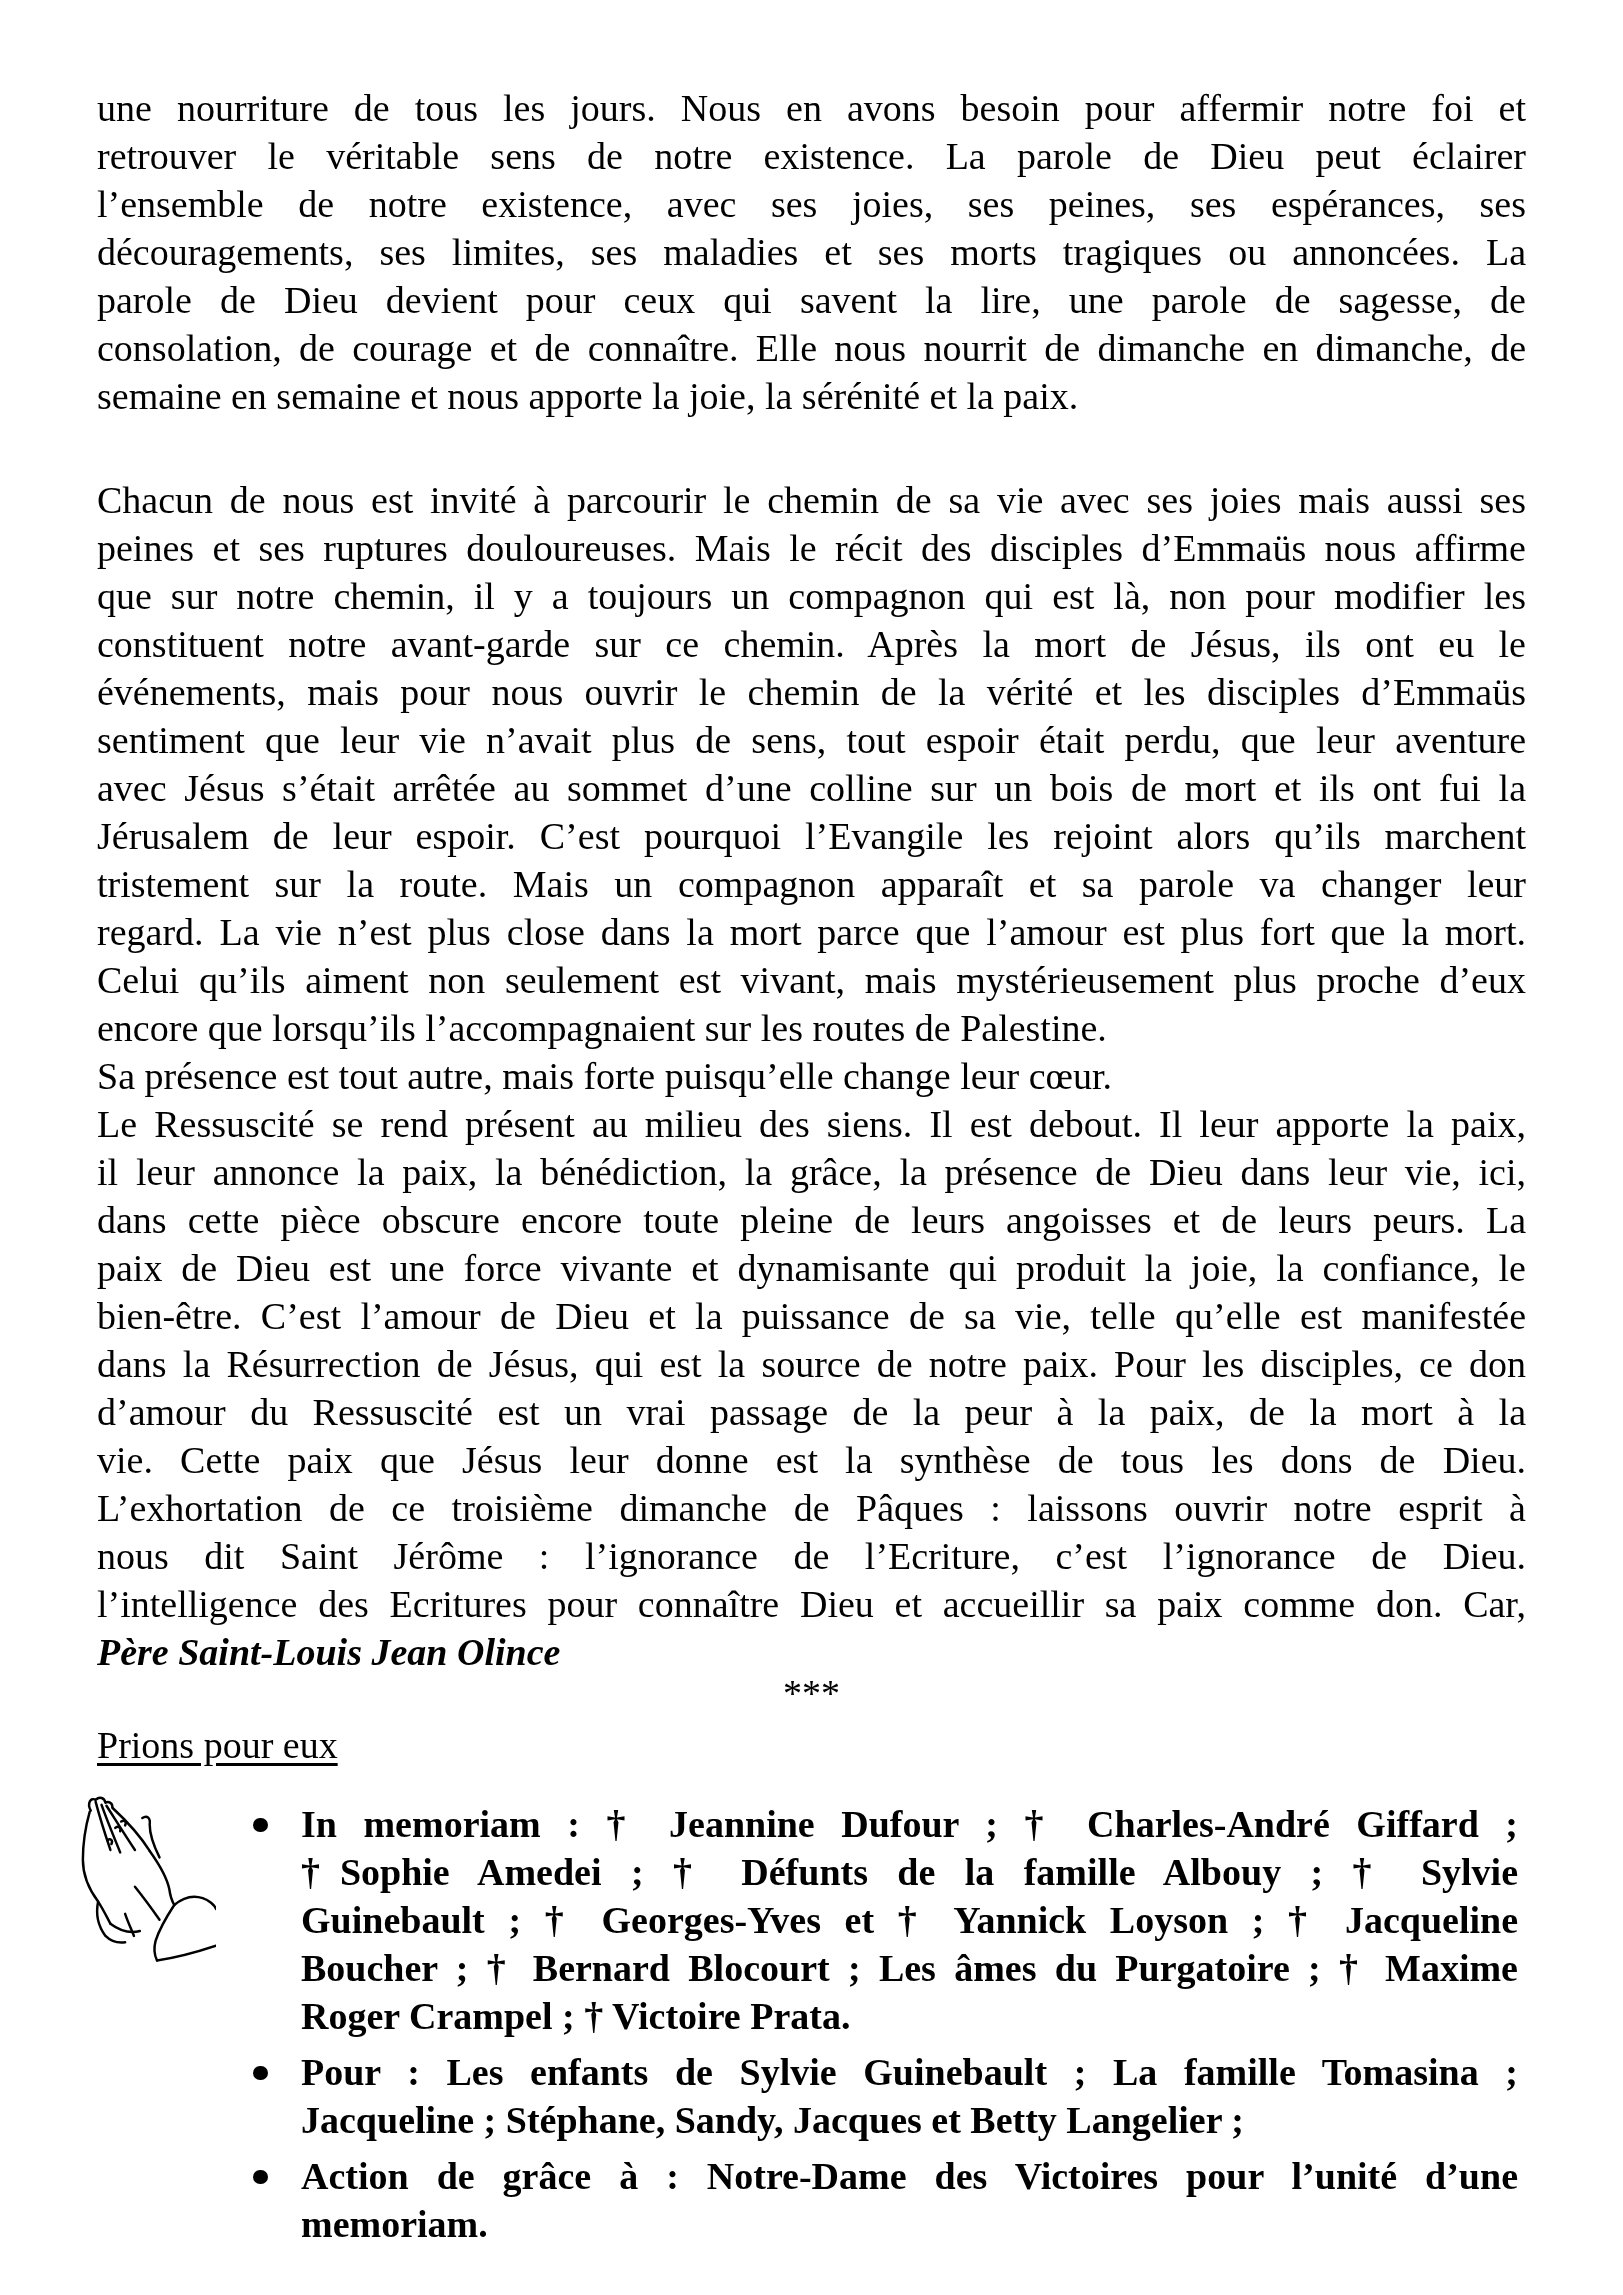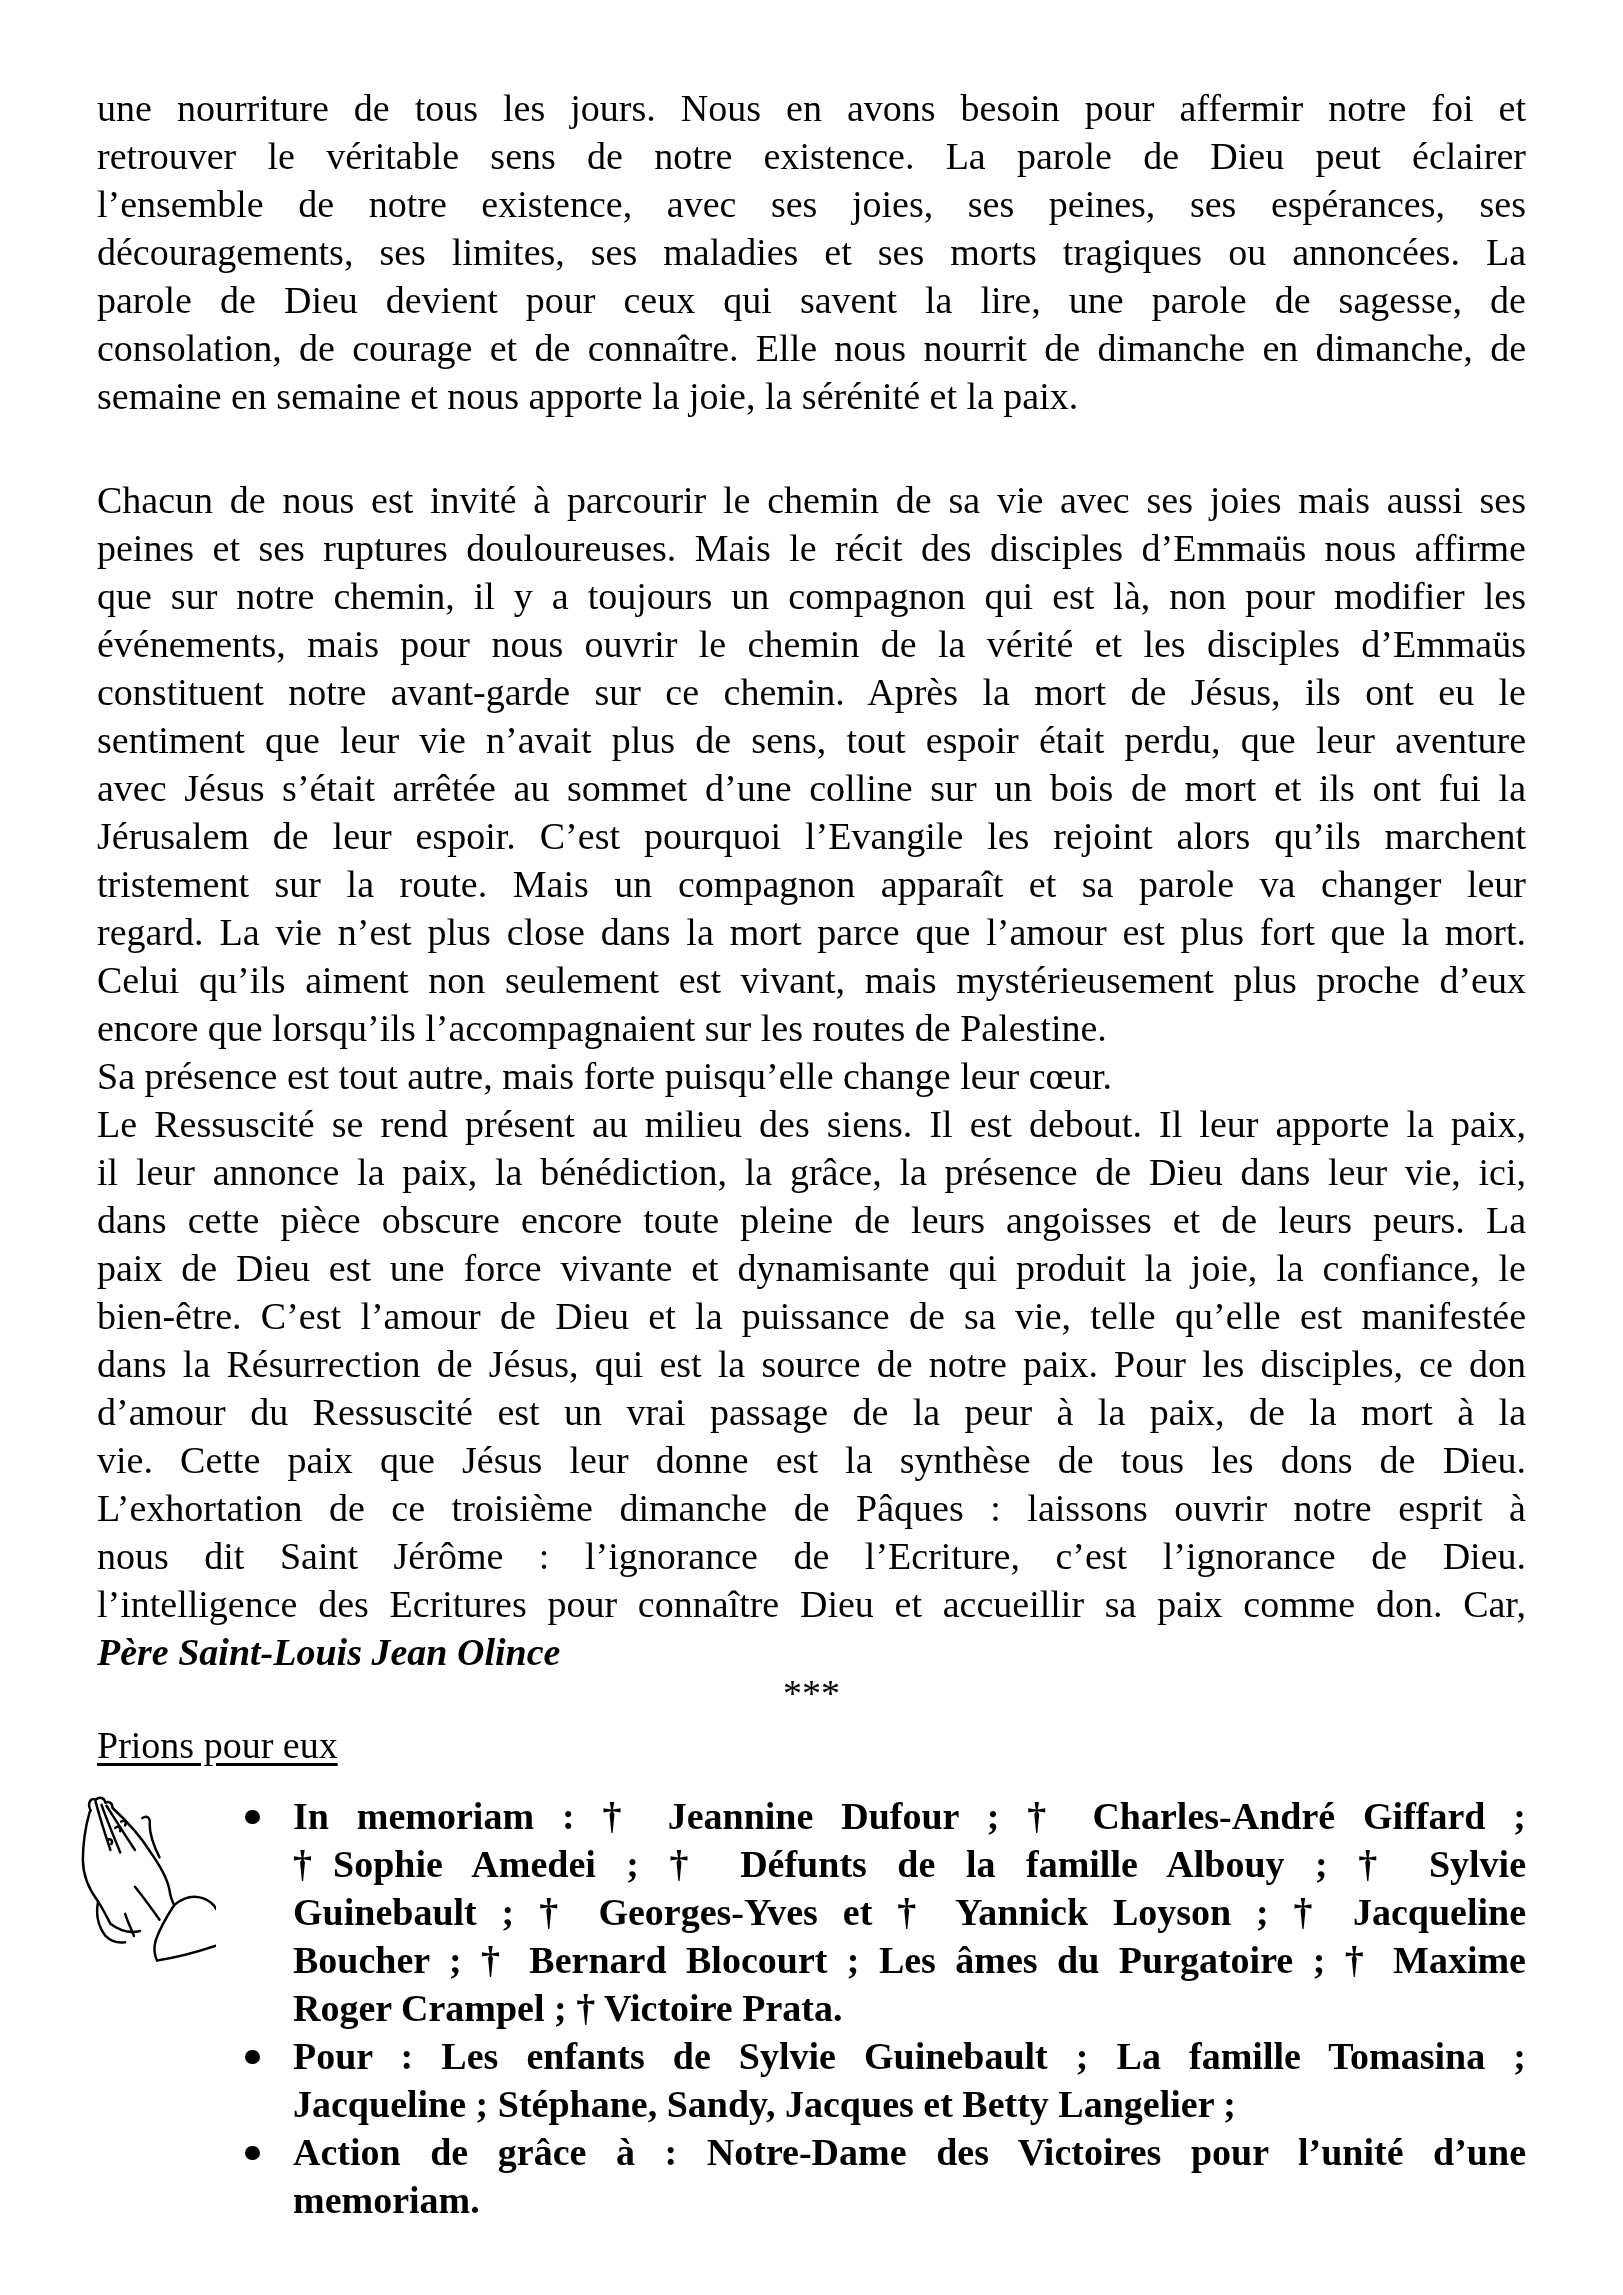--- a/index.html
+++ b/index.html
@@ -79,21 +79,21 @@
     width: 1233px;
     margin: 0;
     padding: 0;
     list-style: none;
     font-size: 38px;
     line-height: 48px;
     font-weight: bold;
   }
   .prayer-list li {
     position: relative;
-    margin: 0;
+    margin: 8px;
     padding: 0;
   }
   .bullet {
     position: absolute;
     left: -48px;
     top: 17.7px;
     width: 14.7px;
     height: 14.7px;
     border-radius: 50%;
     background: #000000;
@@ -110,22 +110,22 @@
     <span class="line">découragements, ses limites, ses maladies et ses morts tragiques ou annoncées. La</span>
     <span class="line">parole de Dieu devient pour ceux qui savent la lire, une parole de sagesse, de</span>
     <span class="line">consolation, de courage et de connaître. Elle nous nourrit de dimanche en dimanche, de</span>
     <span class="line last">semaine en semaine et nous apporte la joie, la sérénité et la paix.</span>
   </p>
 
   <p class="para spaced">
     <span class="line">Chacun de nous est invité à parcourir le chemin de sa vie avec ses joies  mais aussi ses</span>
     <span class="line">peines et ses ruptures douloureuses. Mais le récit des disciples d’Emmaüs nous affirme</span>
     <span class="line">que sur notre chemin,  il y a toujours un compagnon qui est là, non pour modifier les</span>
+    <span class="line">constituent notre avant-garde sur ce chemin. Après la mort de Jésus, ils ont eu le</span>
     <span class="line">événements, mais pour nous ouvrir le chemin de la vérité et les disciples d’Emmaüs</span>
-    <span class="line">constituent notre avant-garde sur ce chemin. Après la mort de Jésus, ils ont eu le</span>
     <span class="line">sentiment que leur vie n’avait plus de sens, tout espoir était perdu,  que leur aventure</span>
     <span class="line">avec Jésus s’était arrêtée au sommet d’une colline sur un bois de mort et ils ont fui la</span>
     <span class="line">Jérusalem de leur espoir. C’est pourquoi l’Evangile les rejoint alors qu’ils marchent</span>
     <span class="line">tristement sur la route. Mais un compagnon apparaît et sa parole va changer leur</span>
     <span class="line">regard. La vie n’est plus close dans la mort parce que l’amour est plus fort que la mort.</span>
     <span class="line">Celui qu’ils aiment non seulement est vivant, mais mystérieusement plus proche d’eux</span>
     <span class="line last">encore que lorsqu’ils l’accompagnaient sur les routes de Palestine.</span>
   </p>
 
   <p class="para">

